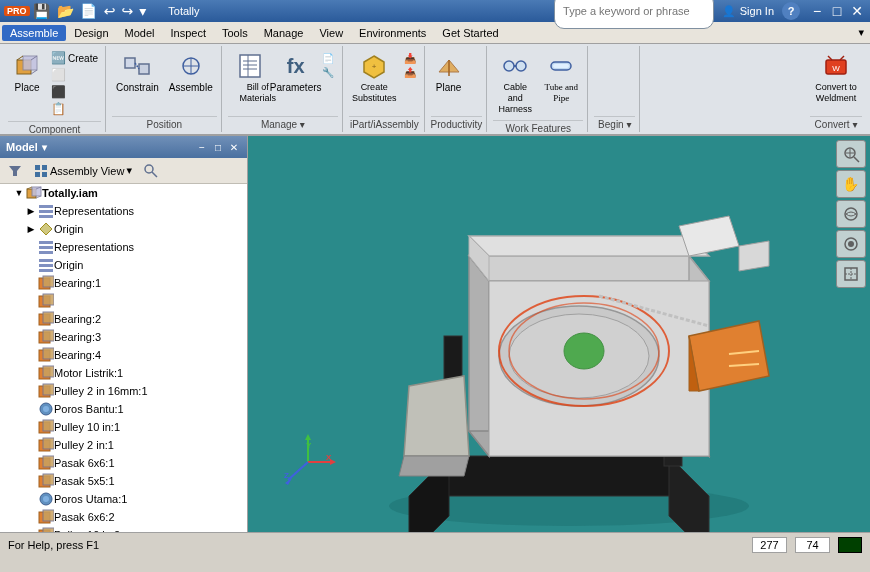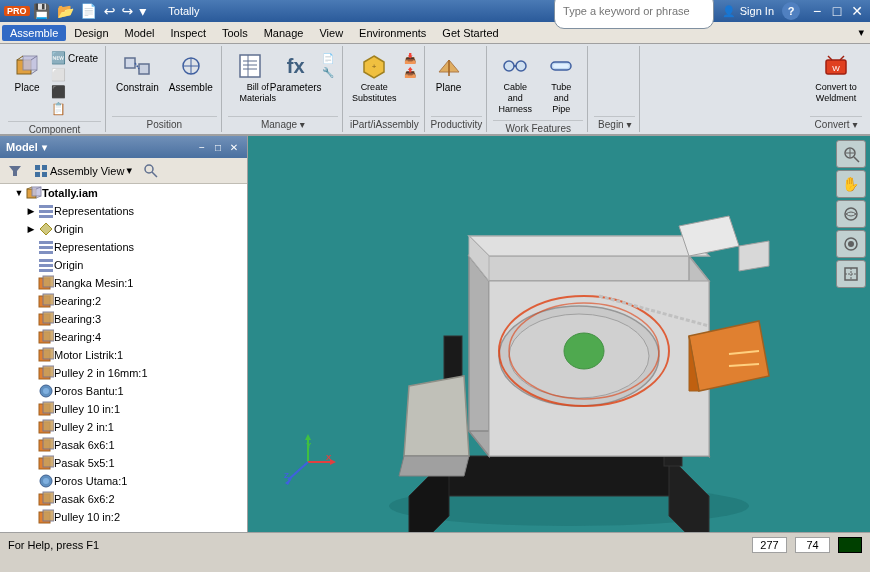--- a/index.html
+++ b/index.html
@@ -468,21 +468,21 @@
         <div class="ribbon-btn" style="width:44px;">
           <div class="btn-icon">
             <svg width="28" height="28" viewBox="0 0 28 28">
               <circle cx="8" cy="14" r="5" fill="#d0e0f0" stroke="#4060a0" stroke-width="1.5"></circle>
               <circle cx="20" cy="14" r="5" fill="#d0e0f0" stroke="#4060a0" stroke-width="1.5"></circle>
               <line x1="13" y1="14" x2="15" y2="14" stroke="#4060a0" stroke-width="2"></line>
             </svg>
           </div>
           <span style="font-size:9px;line-height:1.2;">Cable and<br>Harness</span>
         </div>
-        <div class="ribbon-btn" style="width:44px;">
+        <div class="ribbon-btn" style="width:44px;font-family:Liberation Serif, serif;">
           <div class="btn-icon">
             <svg width="28" height="28" viewBox="0 0 28 28">
               <rect x="4" y="10" width="20" height="8" rx="4" fill="#c0d8f0" stroke="#4060a0" stroke-width="1.5"></rect>
               <rect x="6" y="12" width="16" height="4" rx="2" fill="#e0f0ff"></rect>
             </svg>
           </div>
           <span style="font-size:9px;line-height:1.2;">Tube and<br>Pipe</span>
         </div>
       </div>
       <div class="ribbon-group-label">Work Features</div>
@@ -627,21 +627,32 @@
           <div class="tree-item">
       <span class="tree-indent"></span>
       <span class="tree-indent"></span>
       <span class="tree-expander">&nbsp;</span>
       <span class="tree-icon">
               <svg width="16" height="16" viewBox="0 0 16 16">
                 <rect x="1" y="3" width="11" height="11" fill="#e08030" stroke="#a06020" stroke-width="1"></rect>
                 <rect x="5" y="1" width="11" height="11" fill="#c8a060" stroke="#707090" stroke-width="1" opacity="0.85"></rect>
               </svg>
             </span>
-      <span class="tree-label">Rangka Mesin:1</span>
+      <span class="tree-label">Bearing:1</span>
+    </div>
+          <div class="tree-item">
+      <span class="tree-indent"></span>
+      <span class="tree-indent"></span>
+      <span class="tree-expander">&nbsp;</span>
+      <span class="tree-icon">
+              <svg width="16" height="16" viewBox="0 0 16 16">
+                <rect x="1" y="3" width="11" height="11" fill="#e08030" stroke="#a06020" stroke-width="1"></rect>
+                <rect x="5" y="1" width="11" height="11" fill="#c8a060" stroke="#707090" stroke-width="1" opacity="0.85"></rect>
+              </svg>
+            </span>
     </div>
           <div class="tree-item">
       <span class="tree-indent"></span>
       <span class="tree-indent"></span>
       <span class="tree-expander">&nbsp;</span>
       <span class="tree-icon">
               <svg width="16" height="16" viewBox="0 0 16 16">
                 <rect x="1" y="3" width="11" height="11" fill="#e08030" stroke="#a06020" stroke-width="1"></rect>
                 <rect x="5" y="1" width="11" height="11" fill="#c8a060" stroke="#707090" stroke-width="1" opacity="0.85"></rect>
               </svg>

